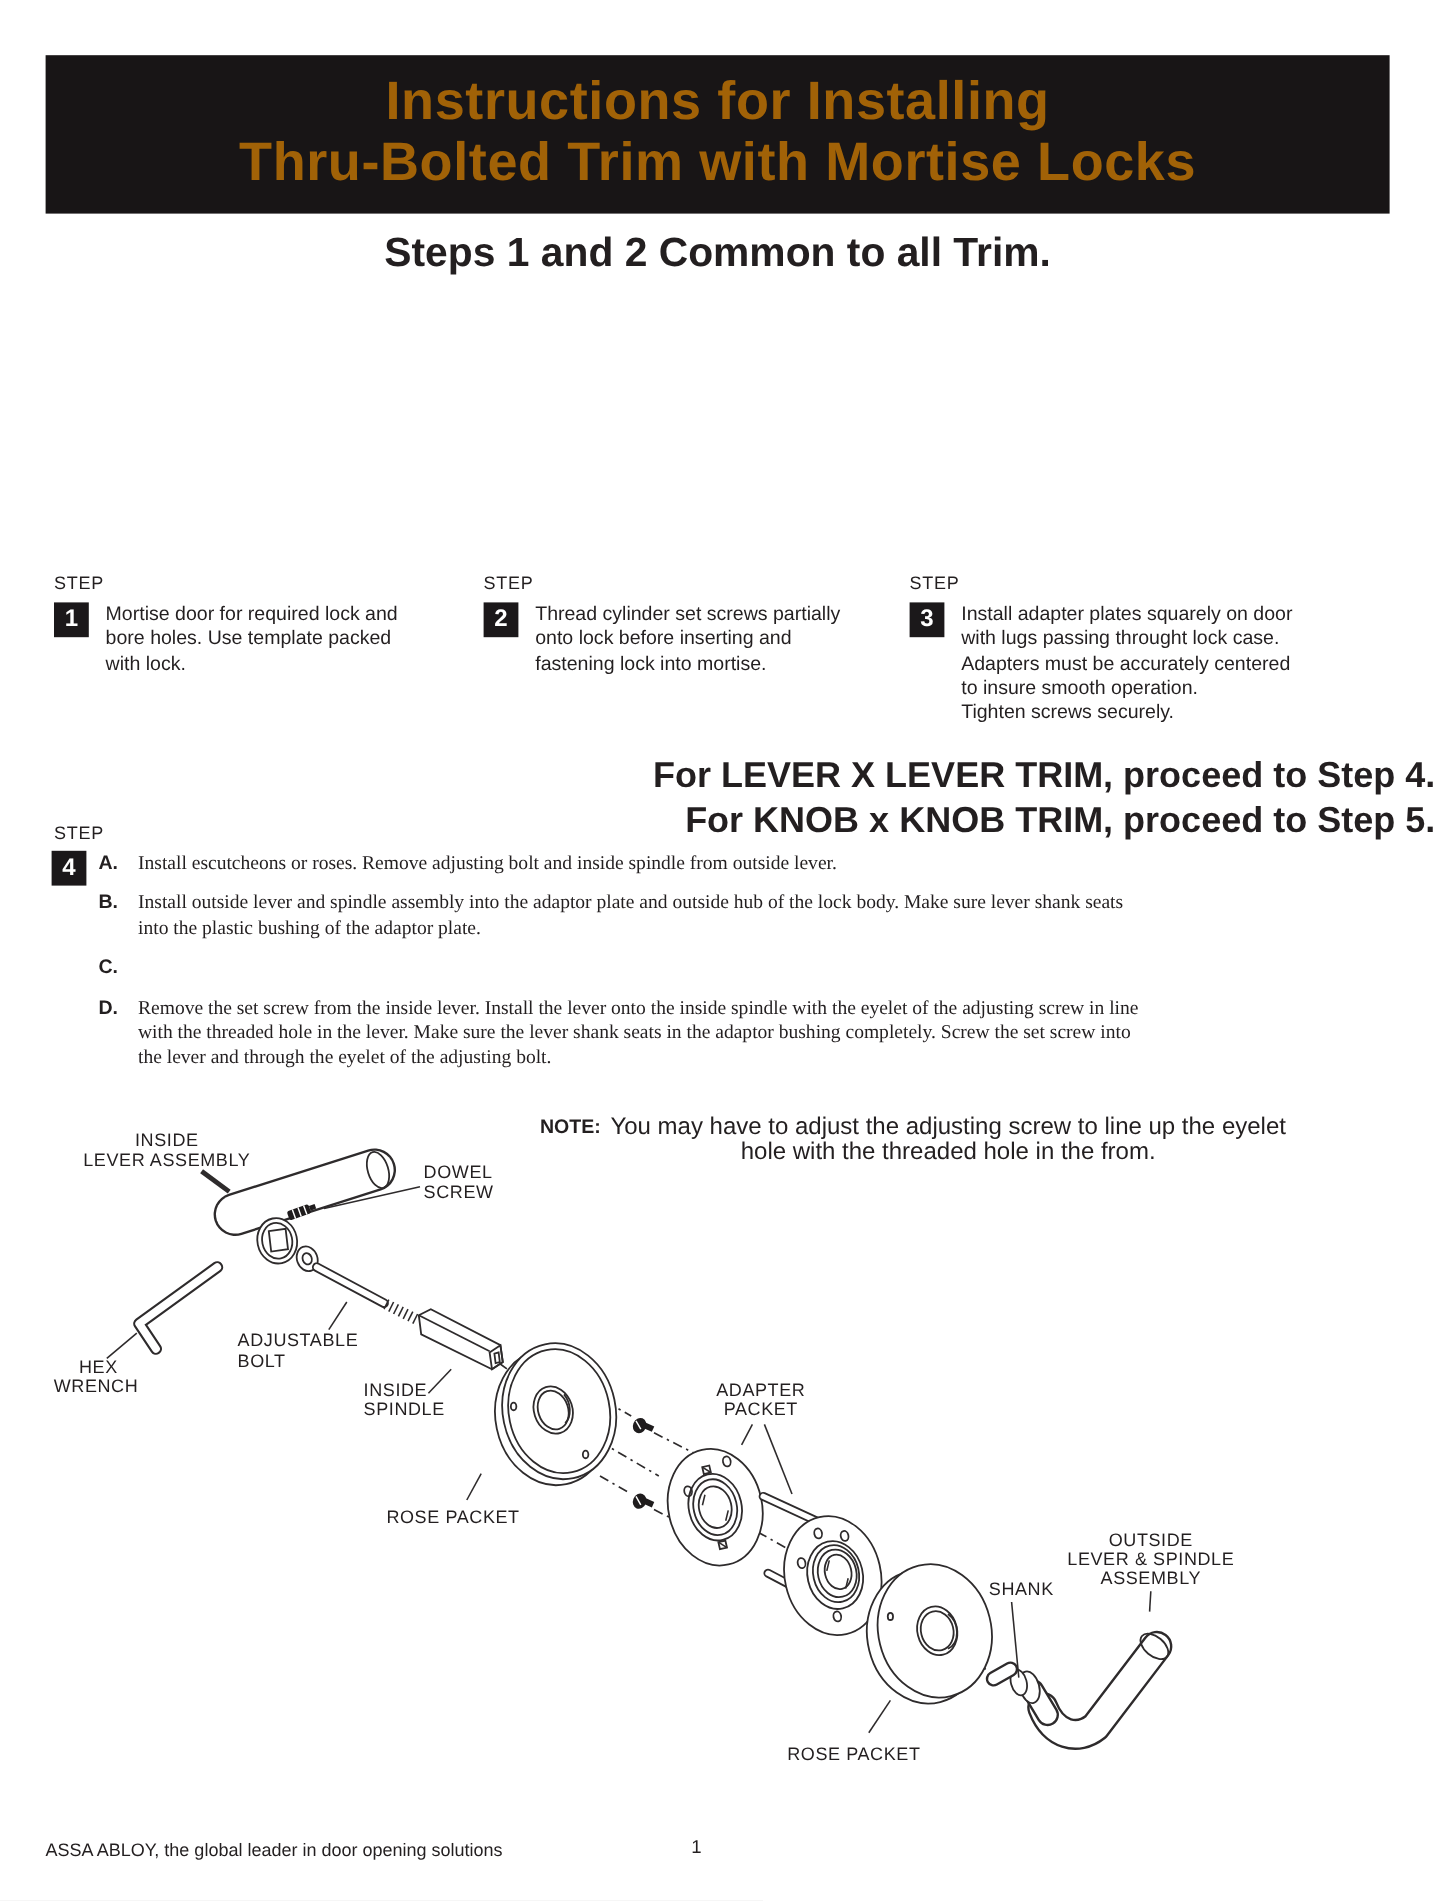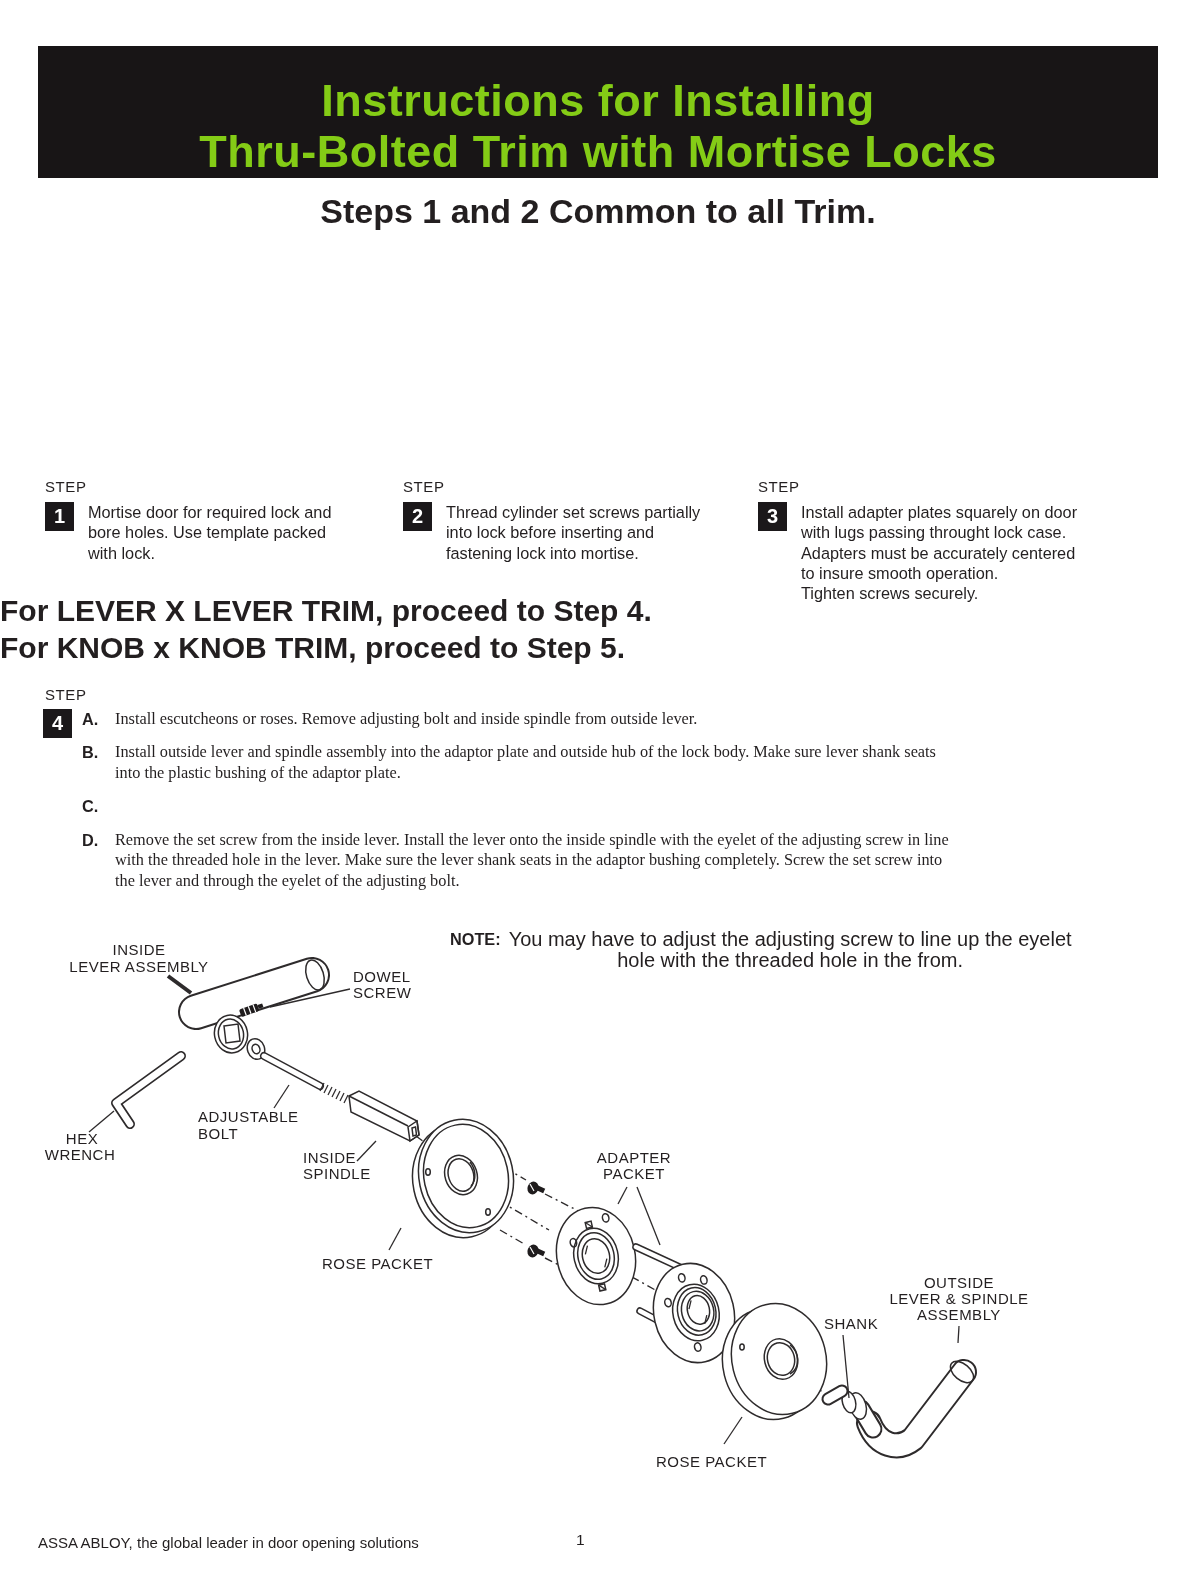--- a/index.html
+++ b/index.html
@@ -1,29 +1,29 @@
 <!DOCTYPE html>
 <html><head>
 <meta charset="utf-8">
 <style>
   html,body{margin:0;padding:0;background:#e8e8e8;}
   .page{position:relative;width:1196px;height:1584px;background:#ffffff;margin:0 auto;
         font-family:"Liberation Sans",sans-serif;color:#231f20;overflow:hidden;}
   .banner{position:absolute;left:38px;top:46px;width:1120px;height:132px;background:#181516;
-          color:#84cc16;text-align:center;padding-top:29px;box-sizing:border-box;}
+          color:#a16207;text-align:center;padding-top:12px;box-sizing:border-box;}
   .banner div{font-size:45px;font-weight:bold;line-height:51px;letter-spacing:0.5px;}
   .subtitle{position:absolute;left:0;top:192px;width:100%;text-align:center;
             font-size:34px;font-weight:bold;}
   .step-col{position:absolute;top:478px;}
   .step-word{font-size:15px;letter-spacing:0.6px;}
   .step-row{display:flex;gap:14px;margin-top:7px;}
   .numbox{width:29px;height:29px;background:#1b181a;color:#fff;font-size:20px;font-weight:bold;
           display:flex;align-items:center;justify-content:center;flex:0 0 29px;}
   .stext{font-size:16.3px;line-height:20.3px;}
-  .proceed{position:absolute;left:0;top:592px;width:100%;text-align:left;
+  .proceed{position:absolute;left:0;top:628px;width:100%;text-align:right;
            font-size:30px;font-weight:bold;line-height:37px;}
   .step4-word{position:absolute;left:45px;top:686px;font-size:15px;letter-spacing:0.6px;}
   .step4-num{position:absolute;left:43px;top:709px;}
   .items{position:absolute;left:82px;top:709px;width:1036px;}
   .item{display:flex;margin-bottom:12.5px;}
   .iletter{width:33px;font-weight:bold;font-size:16.3px;line-height:20.8px;flex:0 0 33px;}
   .itext{font-size:16.3px;line-height:20.8px;font-family:Liberation Serif, serif;}
   .note{position:absolute;left:450px;top:929px;display:flex;}
   .note-label{font-weight:bold;font-size:16.3px;line-height:21px;margin-right:8px;}
   .note-text{font-size:20px;line-height:21px;text-align:center;}
@@ -62,21 +62,21 @@
       </div>
     </div>
   </div>
 
   <div class="step-col" style="left:403px;">
     <div class="step-word">STEP</div>
     <div class="step-row">
       <div class="numbox">2</div>
       <div class="stext" style="width:285px;">
         <div>Thread cylinder set screws partially</div>
-        <div>into lock before inserting and</div>
+        <div>onto lock before inserting and</div>
         <div>fastening lock into mortise.</div>
       </div>
     </div>
   </div>
 
   <div class="step-col" style="left:758px;">
     <div class="step-word">STEP</div>
     <div class="step-row">
       <div class="numbox">3</div>
       <div class="stext" style="width:310px;">

